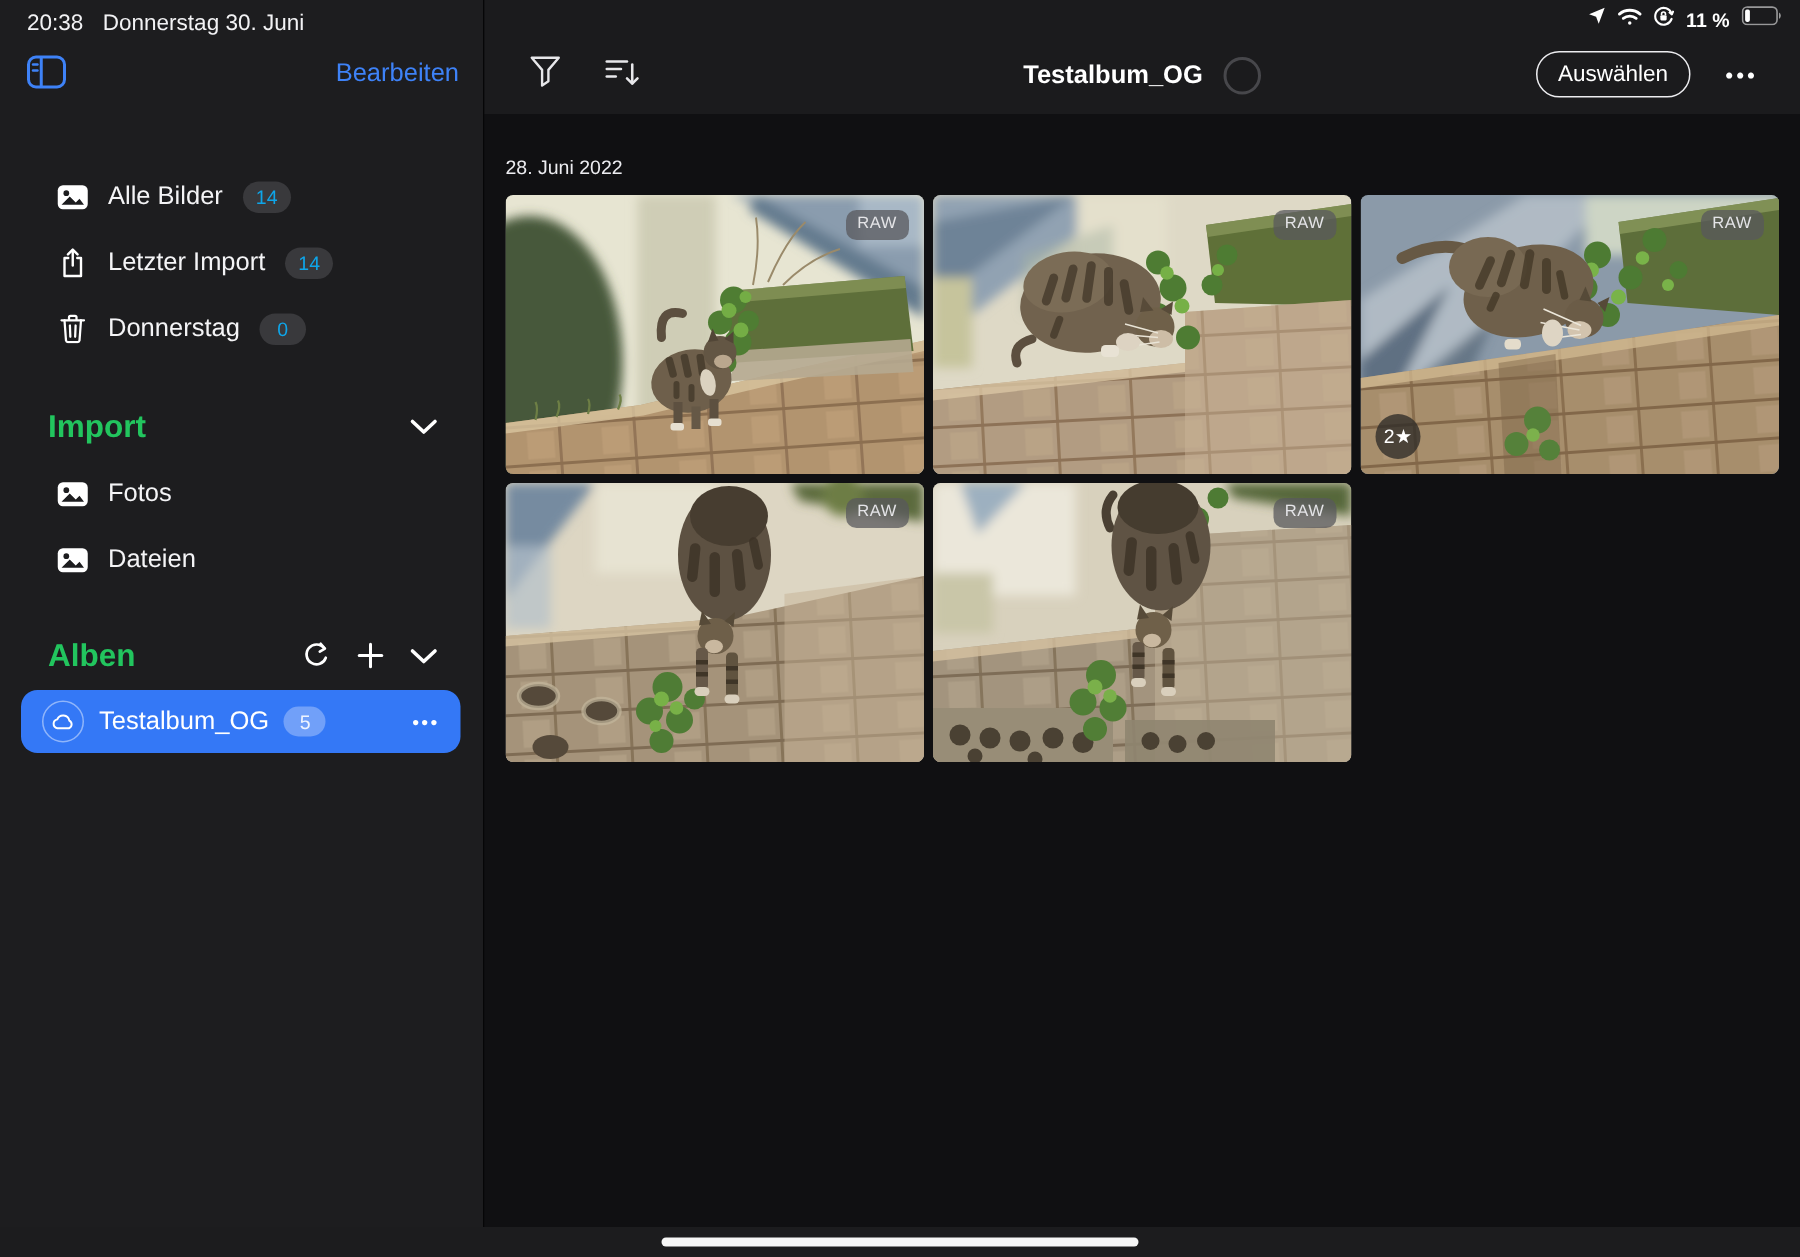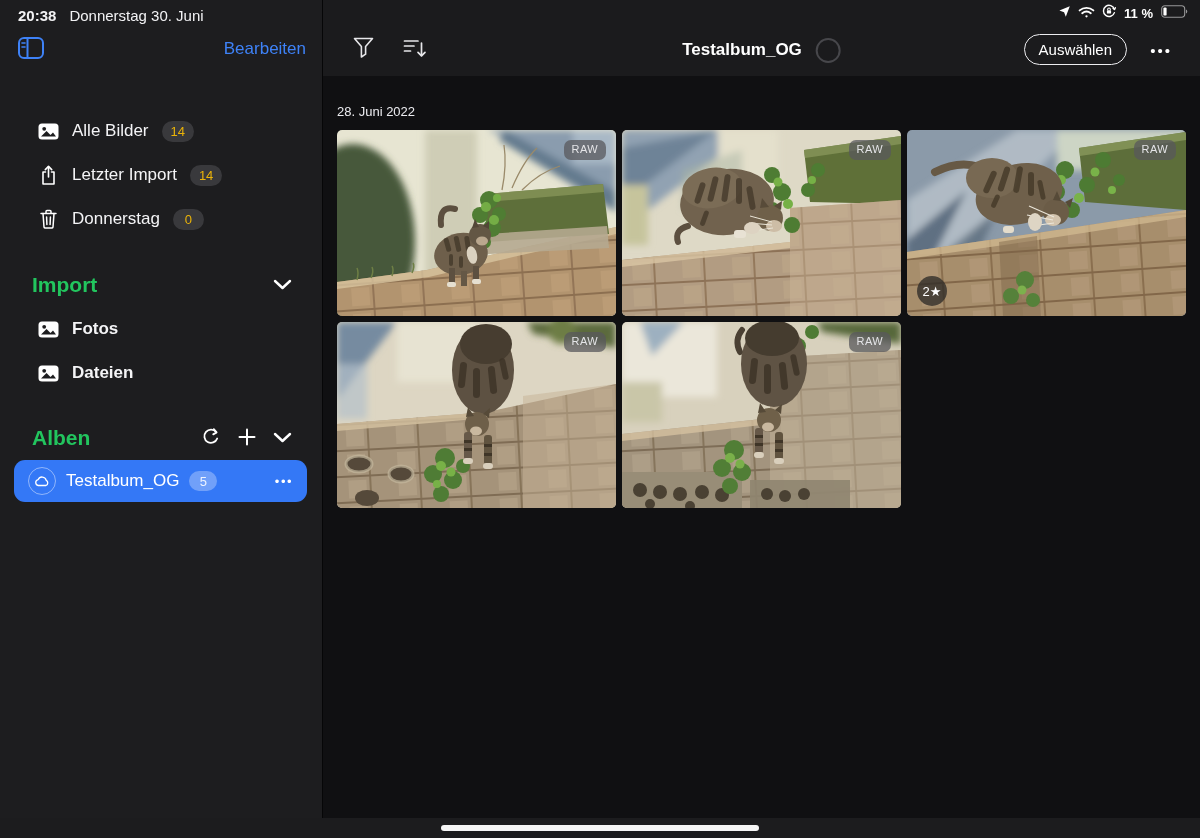--- a/index.html
+++ b/index.html
@@ -3,33 +3,33 @@
 <meta charset="utf-8">
 <style>
   html,body{margin:0;padding:0;background:#000;}
   body{font-family:"Liberation Sans","DejaVu Sans",sans-serif;-webkit-font-smoothing:antialiased;}
   .screen{position:relative;width:1200px;height:838px;background:#101012;overflow:hidden;color:#fff;}
 
   
   .sidebar{position:absolute;left:0;top:0;width:322px;height:838px;background:#1d1d1f;}
   .divider{position:absolute;left:322px;top:0;width:1px;height:838px;background:#060607;}
   .status-left{position:absolute;left:18px;top:7px;display:flex;align-items:center;gap:13px;font-size:15px;color:#f2f2f4;}
-  .status-time{font-weight:700;}
+  .status-time{font-weight:400;}
   .sidebar-toggle{position:absolute;left:16px;top:36px;width:30px;height:26px;background:none;border:none;padding:0;cursor:pointer;}
   .edit-link{position:absolute;right:16px;top:39px;font-size:17px;color:#3e82f7;background:none;border:none;padding:0;cursor:pointer;font-family:inherit;}
   .side-list{position:absolute;top:109px;left:0;right:0;}
   .side-item{display:flex;align-items:center;height:44px;padding-left:37px;gap:13px;font-size:17px;color:#f4f4f6;cursor:pointer;}
   .side-item .ic{width:22px;display:flex;justify-content:center;}
-  .badge{background:#39393c;color:#eab308;font-size:13px;height:21px;min-width:13px;padding:0 9px;border-radius:11px;display:flex;align-items:center;justify-content:center;}
+  .badge{background:#39393c;color:#0ea5e9;font-size:13px;height:21px;min-width:13px;padding:0 9px;border-radius:11px;display:flex;align-items:center;justify-content:center;}
   .section-head{position:absolute;left:0;right:0;display:flex;align-items:center;padding:0 30px 0 32px;font-size:21px;font-weight:700;color:#22c55e;height:30px;}
   .section-head .spacer{flex:1;}
   .head-icons{display:flex;align-items:center;gap:17px;}
   .icon-btn{background:none;border:none;padding:0;cursor:pointer;display:flex;align-items:center;}
   .import-head{top:270px;}
-  .import-items{position:absolute;top:307px;left:0;right:0;font-weight:bold;}
+  .import-items{position:absolute;top:307px;left:0;right:0;}
   .alben-head{top:423px;}
   .album-row{position:absolute;top:460px;left:14px;width:293px;height:42px;background:#3478f6;border-radius:11px;display:flex;align-items:center;padding:0 14px;gap:10px;box-sizing:border-box;cursor:pointer;}
   .cloud-circle{width:28px;height:28px;border-radius:50%;border:1.5px solid rgba(255,255,255,0.45);display:flex;align-items:center;justify-content:center;box-sizing:border-box;}
   .album-label{font-size:17px;color:#fff;}
   .badge-blue{background:rgba(255,255,255,0.30);color:#eef4ff;font-size:13px;height:20px;min-width:12px;padding:0 8px;border-radius:10px;display:flex;align-items:center;justify-content:center;}
   .album-more{margin-left:auto;color:#fff;font-size:13px;letter-spacing:1.5px;background:none;border:none;cursor:pointer;padding:0;}
 
   
   .main{position:absolute;left:323px;top:0;right:0;height:821px;background:#101012;}
   .main-top{position:absolute;top:0;left:0;right:0;height:76px;background:#1b1b1d;}

